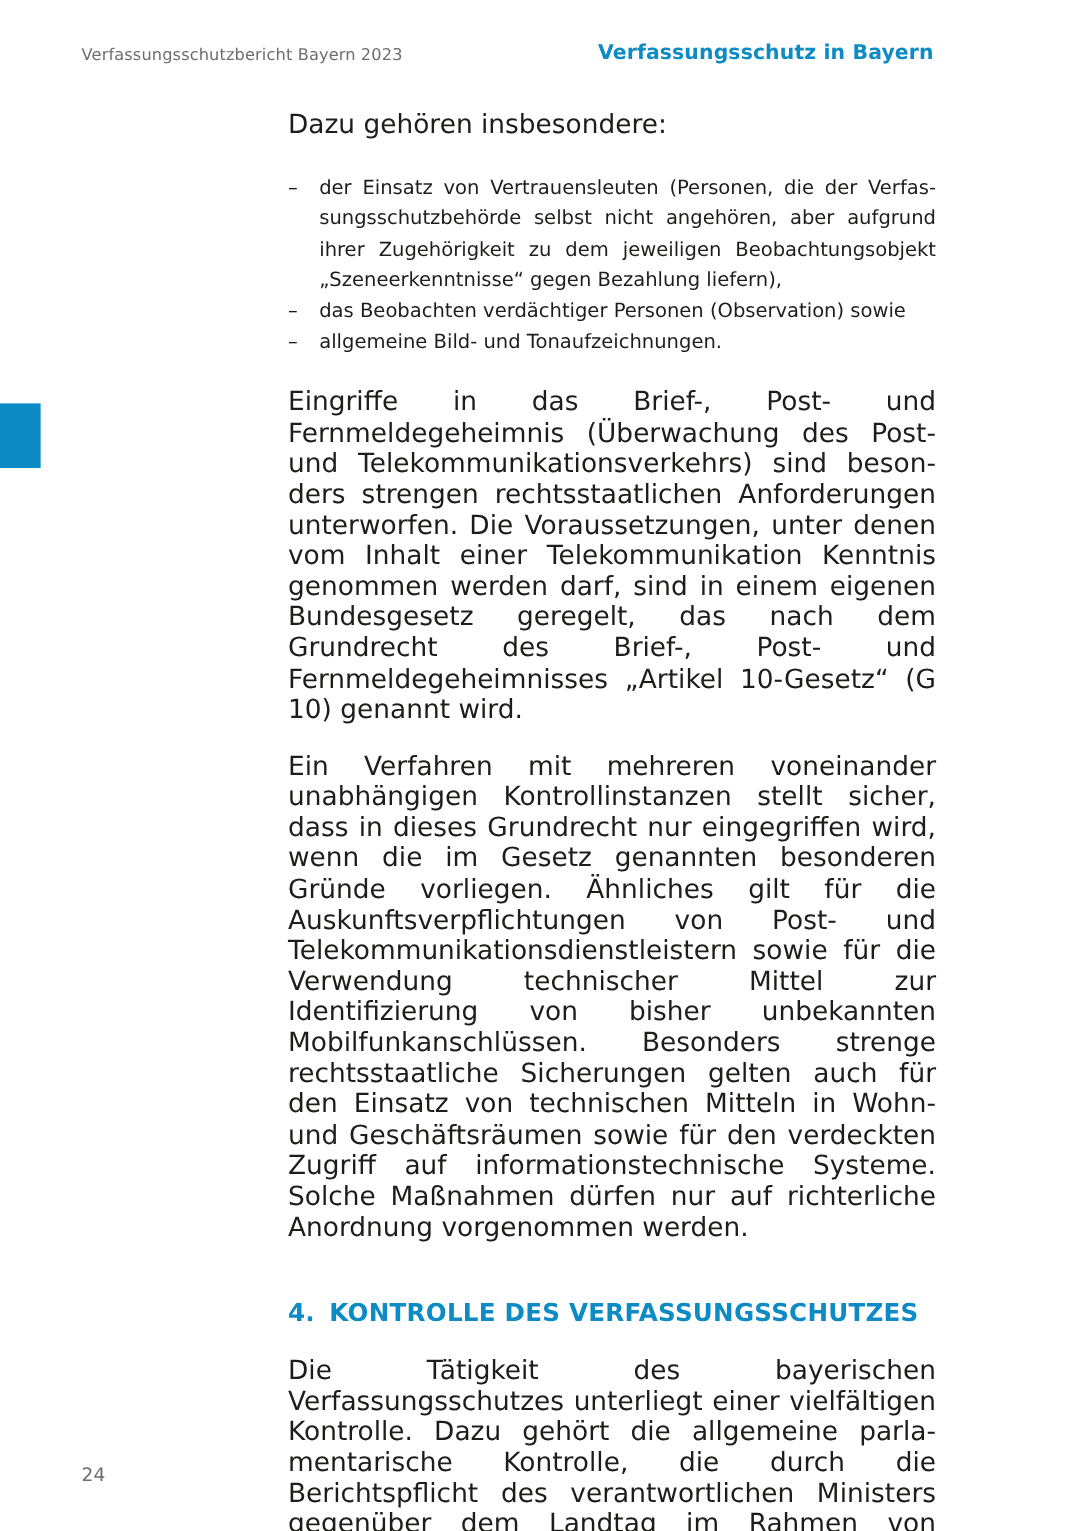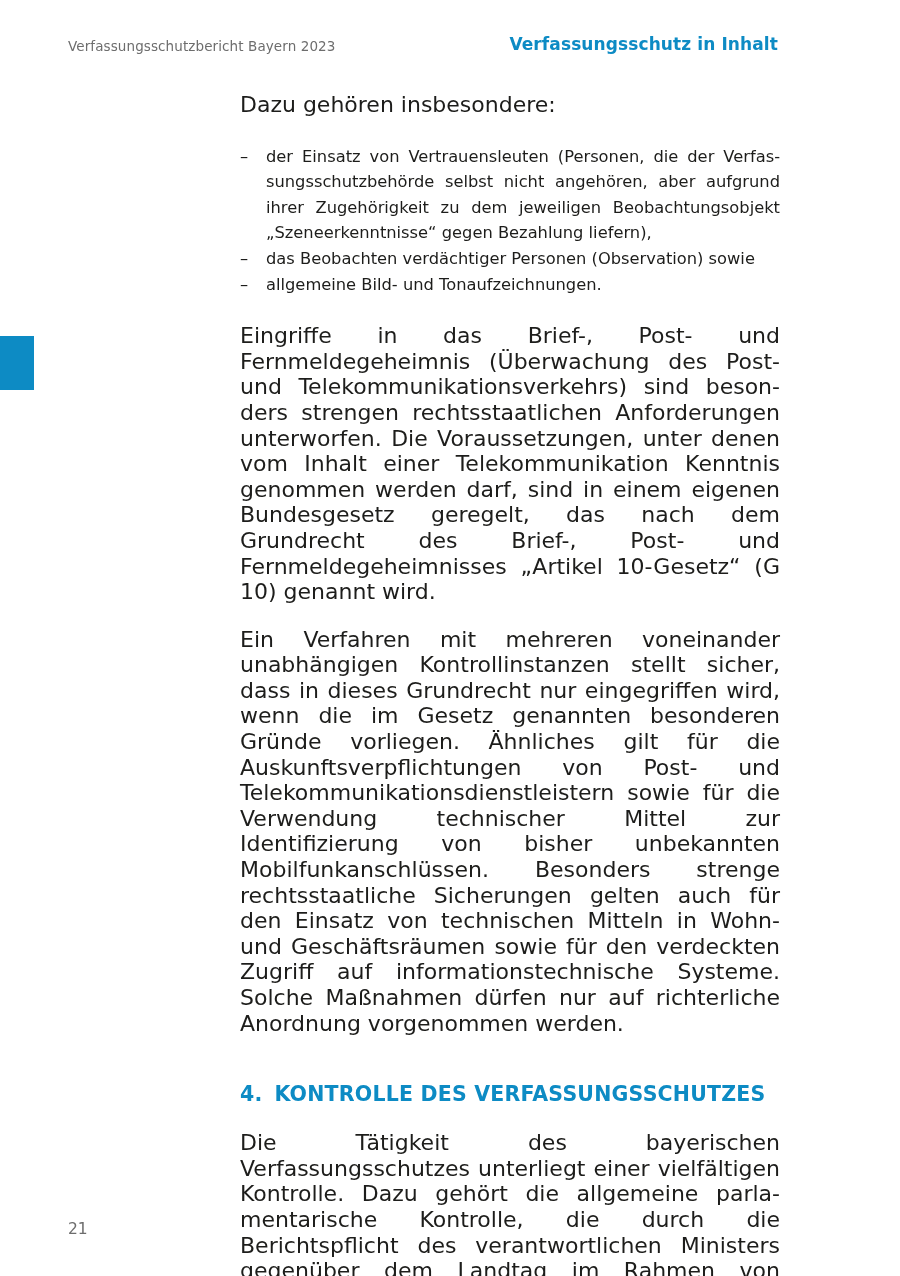--- a/index.html
+++ b/index.html
@@ -124,21 +124,21 @@
     color: #6d6d6d;
   }
 </style>
 </head>
 <body>
 
 <div class="page">
 
   <div class="header">
     <div class="header-left">Verfassungsschutzbericht Bayern 2023</div>
-    <div class="header-right">Verfassungsschutz in Inhalt</div>
+    <div class="header-right">Verfassungsschutz in Bayern</div>
   </div>
 
   <div class="edge-marker"></div>
 
   <div class="content">
 
     <p class="body lead">Dazu gehören insbesondere:</p>
 
     <ul class="dashlist">
       <li>
@@ -161,15 +161,15 @@
 
     <h2 class="section">
       <span class="num">4.</span>
       <span>KONTROLLE DES VERFASSUNGSSCHUTZES</span>
     </h2>
 
     <p class="body">Die Tätigkeit des bayerischen Verfassungsschutzes unterliegt einer vielfältigen Kontrolle. Dazu gehört die allgemeine parla­mentarische Kontrolle, die durch die Berichtspflicht des verant­wortlichen Ministers gegenüber dem Landtag im Rahmen von Anfragen von Abgeordneten, Petitionen usw. ausgeübt wird. Eine besondere Kommission des Bayerischen Landtags, das Parlamentarische Kontrollgremium, überwacht die Arbeit des Verfassungsschutzes. Die G 10-Kommission überprüft u. a. die</p>
 
   </div>
 
-  <div class="folio">21</div>
+  <div class="folio">24</div>
 
 </div>
 
 </body></html>

